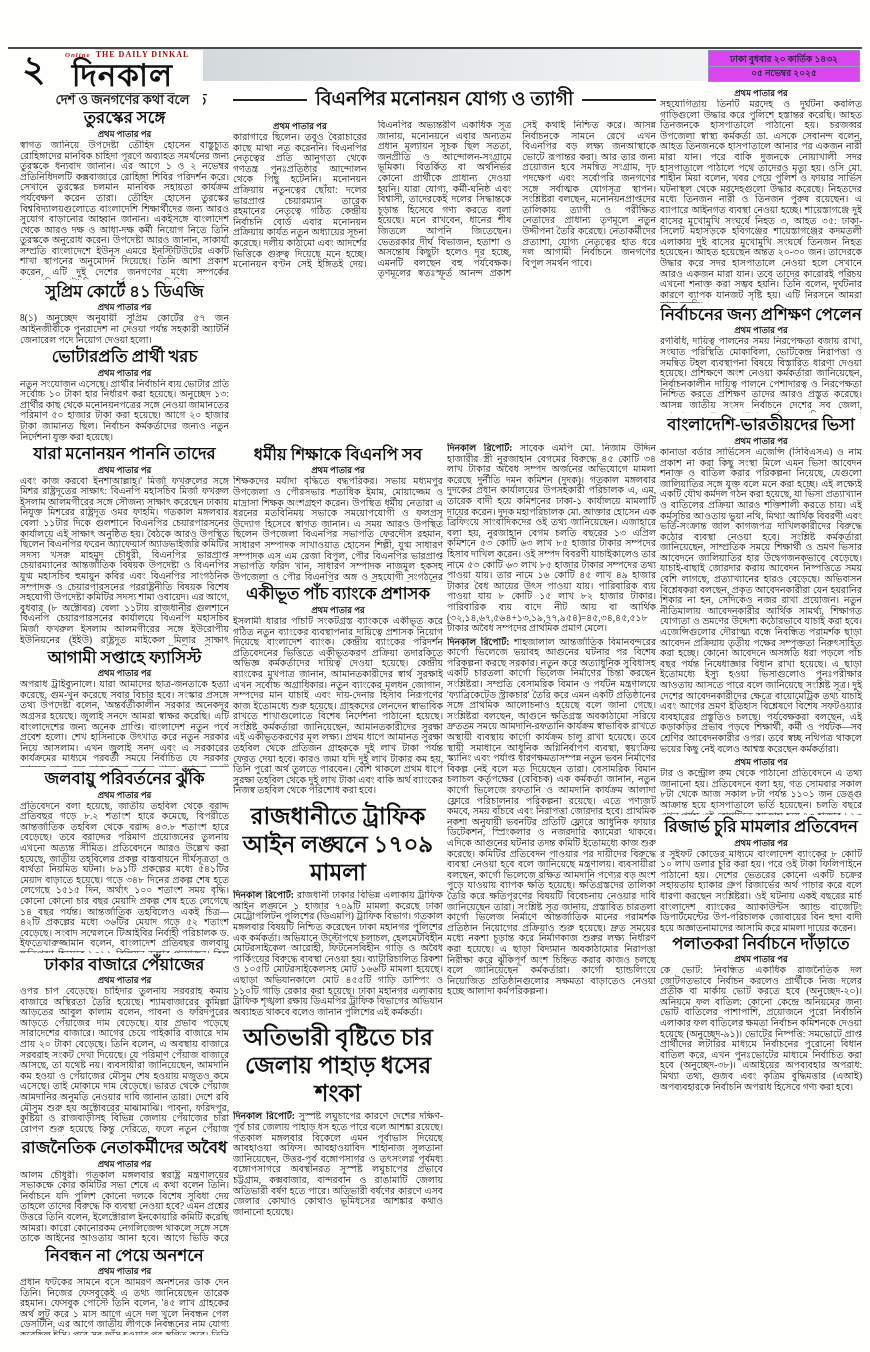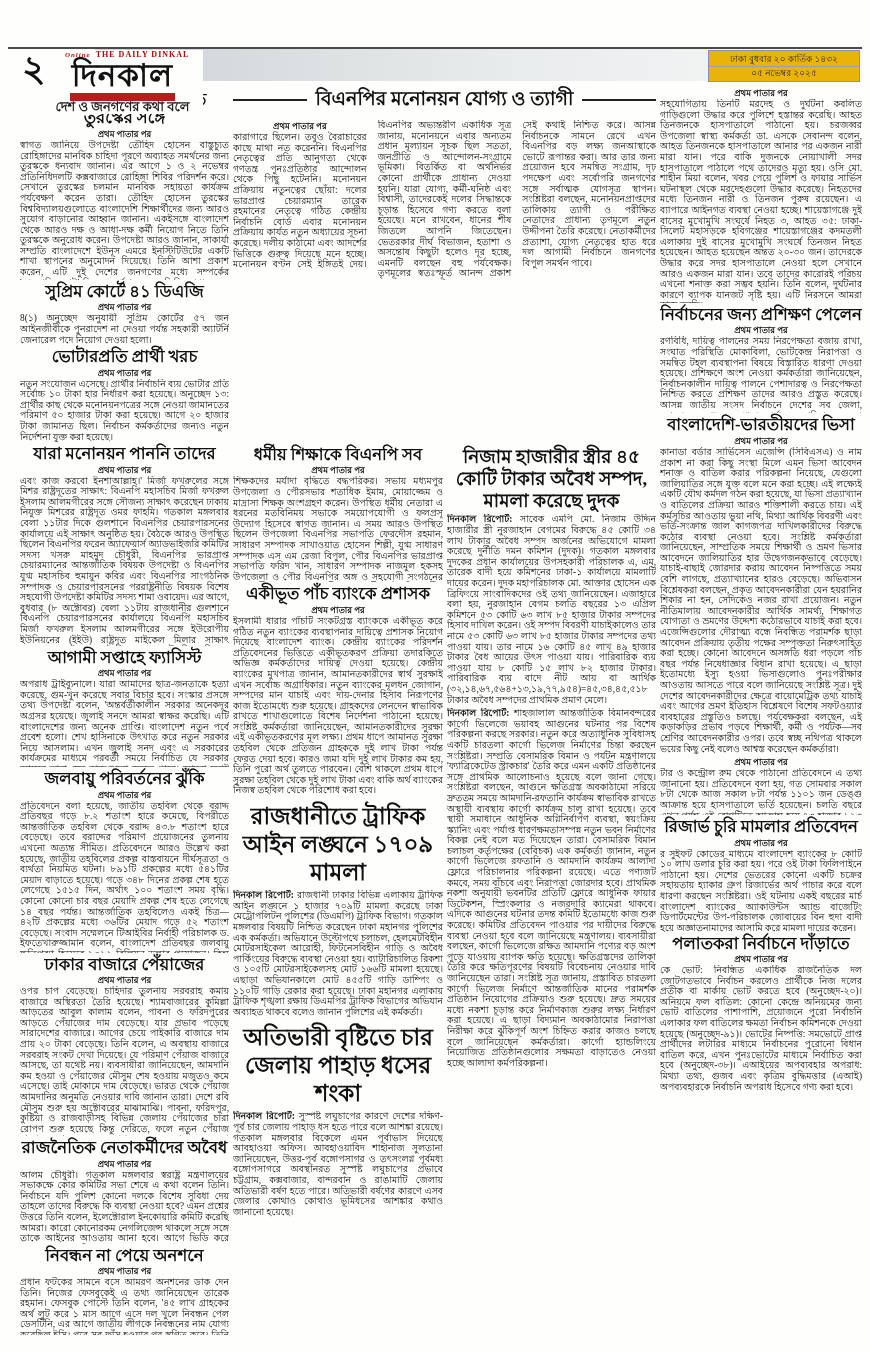--- a/index.html
+++ b/index.html
@@ -9,25 +9,25 @@
   .topline{position:absolute;left:8px;right:8px;top:47px;border-top:2px solid #4a4a4a;}
   .strip{position:absolute;left:95px;right:8px;top:49px;height:32px;
          background:linear-gradient(90deg,#ccd3d6 0%,#e9eced 55%,#f6f7f7 100%);}
   .brand{position:absolute;left:18px;top:50px;display:flex;align-items:flex-start;gap:10px;
          background:#fefefd;padding:0 14px 2px 4px;z-index:2;}
   .pagenum{font-size:36px;font-weight:bold;line-height:38px;}
   .logo-block{display:flex;flex-direction:column;align-items:center;}
   .logo-top{font-size:8px;font-weight:bold;color:#a80b0b;letter-spacing:1px;line-height:9px;align-self:flex-end;}
   .logo-top .online{color:#c41010;font-style:italic;font-size:7px;margin-right:5px;}
   .logo-main{font-size:31px;font-weight:bold;line-height:32px;letter-spacing:1px;
-             border-bottom:8px solid #b91c1c;padding:0 2px 1px;}
+             border-bottom:1px solid #b91c1c;padding:0 2px 1px;}
   .tagline{font-size:13px;line-height:11px;color:#222;font-weight:bold;}
-  .datebox{position:absolute;right:10px;top:50px;width:150px;height:30px;background:#eab308;
+  .datebox{position:absolute;right:10px;top:50px;width:150px;height:30px;background:#d946ef;
            border:1px solid #8d90b4;display:flex;flex-direction:column;justify-content:center;
-           text-align:center;font-size:9px;line-height:13px;color:#27273f;z-index:3;}
+           text-align:center;font-size:9px;line-height:13px;color:#27273f;z-index:3;font-weight:bold;}
   .datebox .d1{border-bottom:1px solid #9a9cbb;}
   
   .col{position:absolute;overflow:hidden;}
   #col-left{left:20px;top:88px;width:209px;height:1258px;}
   #col-mid_left{left:233px;top:443px;width:210px;height:903px;}
   #col-mid_right{left:447px;top:443px;width:209px;height:903px;}
   #col-right{left:660px;top:88px;width:202px;height:1258px;}
   article{margin:0 0 3px;}
   .hl{font-size:16.5px;font-weight:bold;text-align:center;line-height:1.12;margin:3px 0 1px;}
   .hl.medium{font-size:18.5px;line-height:1.18;margin:4px 0 2px;}
@@ -145,21 +145,20 @@
           <h3 class="hl large">রাজধানীতে ট্রাফিক আইন লঙ্ঘনে ১৭০৯ মামলা</h3>
           <p class="body" style="max-height: 165px;"><b class="dl">দিনকাল রিপোর্ট: </b>রাজধানী ঢাকার বিভিন্ন এলাকায় ট্রাফিক আইন লঙ্ঘনে ১ হাজার ৭০৯টি মামলা করেছে ঢাকা মেট্রোপলিটন পুলিশের (ডিএমপি) ট্রাফিক বিভাগ। গতকাল মঙ্গলবার বিষয়টি নিশ্চিত করেছেন ঢাকা মহানগর পুলিশের এক কর্মকর্তা। অভিযানে উল্টোপথে চলাচল, হেলমেটবিহীন মোটরসাইকেল আরোহী, ফিটনেসবিহীন গাড়ি ও অবৈধ পার্কিংয়ের বিরুদ্ধে ব্যবস্থা নেওয়া হয়। ব্যাটারিচালিত রিকশা ও ১০৫টি মোটরসাইকেলসহ মোট ১৬৬টি মামলা হয়েছে। এছাড়া অভিযানকালে মোট ৪৫৫টি গাড়ি ডাম্পিং ও ১১০টি গাড়ি রেকার করা হয়েছে। ঢাকা মহানগর এলাকায় ট্রাফিক শৃঙ্খলা রক্ষায় ডিএমপির ট্রাফিক বিভাগের অভিযান অব্যাহত থাকবে বলেও জানান পুলিশের এই কর্মকর্তা।</p>
         </article>
         <article>
           <h3 class="hl large">অতিভারী বৃষ্টিতে চার জেলায় পাহাড় ধসের শংকা</h3>
           <p class="body" style="max-height: 135px;"><b class="dl">দিনকাল রিপোর্ট: </b>সুস্পষ্ট লঘুচাপের কারণে দেশের দক্ষিণ-পূর্ব চার জেলায় পাহাড় ধস হতে পারে বলে আশঙ্কা রয়েছে। গতকাল মঙ্গলবার বিকেলে এমন পূর্বাভাস দিয়েছে আবহাওয়া অফিস। আবহাওয়াবিদ শাহানাজ সুলতানা জানিয়েছেন, উত্তর-পূর্ব বঙ্গোপসাগর ও তৎসংলগ্ন পূর্বমধ্য বঙ্গোপসাগরে অবস্থানরত সুস্পষ্ট লঘুচাপের প্রভাবে চট্টগ্রাম, কক্সবাজার, বান্দরবান ও রাঙামাটি জেলায় অতিভারী বর্ষণ হতে পারে। অতিভারী বর্ষণের কারণে এসব জেলার কোথাও কোথাও ভূমিধসের আশঙ্কার কথাও জানানো হয়েছে।</p>
         </article>
       </section>
     <section class="col" id="col-mid_right">
         <article>
-          <h3 class="hl medium">নিজাম হাজারীর স্ত্রীর ৪৫ কোটি টাকার অবৈধ সম্পদ, মামলা করেছে দুদক</h3>
           <p class="body" style="max-height: 194px;"><b class="dl">দিনকাল রিপোর্ট: </b>সাবেক এমপি মো. নিজাম উদ্দিন হাজারীর স্ত্রী নুরজাহান বেগমের বিরুদ্ধে ৪৫ কোটি ৩৪ লাখ টাকার অবৈধ সম্পদ অর্জনের অভিযোগে মামলা করেছে দুর্নীতি দমন কমিশন (দুদক)। গতকাল মঙ্গলবার দুদকের প্রধান কার্যালয়ের উপসহকারী পরিচালক এ, এম, তারেক বাদী হয়ে কমিশনের ঢাকা-১ কার্যালয়ে মামলাটি দায়ের করেন। দুদক মহাপরিচালক মো. আক্তার হোসেন এক ব্রিফিংয়ে সাংবাদিকদের ওই তথ্য জানিয়েছেন। এজাহারে বলা হয়, নুরজাহান বেগম চলতি বছরের ১৩ এপ্রিল কমিশনে ৫৩ কোটি ৬৩ লাখ ৮৫ হাজার টাকার সম্পদের হিসাব দাখিল করেন। ওই সম্পদ বিবরণী যাচাইকালেও তার নামে ৫৩ কোটি ৬৩ লাখ ৮৫ হাজার টাকার সম্পদের তথ্য পাওয়া যায়। তার নামে ১৬ কোটি ৪৫ লাখ ৪৯ হাজার টাকার বৈধ আয়ের উৎস পাওয়া যায়। পারিবারিক ব্যয় পাওয়া যায় ৮ কোটি ১৫ লাখ ৮২ হাজার টাকার। পারিবারিক ব্যয় বাদে নীট আয় বা আর্থিক (৩২,১৪,৬৭,৫৬৪+১৩,১৯,৭৭,৯৫৪)=৪৫,৩৪,৪৫,৫১৮ টাকার অবৈধ সম্পদের প্রাথমিক প্রমাণ মেলে।</p>
         </article>
         <article>
           <p class="body" style="max-height: 585px;"><b class="dl">দিনকাল রিপোর্ট: </b>শাহজালাল আন্তর্জাতিক বিমানবন্দরের কার্গো ভিলেজে ভয়াবহ আগুনের ঘটনার পর বিশেষ পরিকল্পনা করছে সরকার। নতুন করে অত্যাধুনিক সুবিধাসহ একটি চারতলা কার্গো ভিলেজ নির্মাণের চিন্তা করছেন সংশ্লিষ্টরা। সম্প্রতি বেসামরিক বিমান ও পর্যটন মন্ত্রণালয়ে 'ফ্যাব্রিকেটেড স্ট্রাকচার' তৈরি করে এমন একটি প্রতিষ্ঠানের সঙ্গে প্রাথমিক আলোচনাও হয়েছে বলে জানা গেছে। সংশ্লিষ্টরা বলছেন, আগুনে ক্ষতিগ্রস্ত অবকাঠামো সরিয়ে দ্রুততম সময়ে আমদানি-রফতানি কার্যক্রম স্বাভাবিক রাখতে অস্থায়ী ব্যবস্থায় কার্গো কার্যক্রম চালু রাখা হয়েছে। তবে স্থায়ী সমাধানে আধুনিক অগ্নিনির্বাপণ ব্যবস্থা, স্বয়ংক্রিয় স্ক্যানিং এবং পর্যাপ্ত ধারণক্ষমতাসম্পন্ন নতুন ভবন নির্মাণের বিকল্প নেই বলে মত দিয়েছেন তারা। বেসামরিক বিমান চলাচল কর্তৃপক্ষের (বেবিচক) এক কর্মকর্তা জানান, নতুন কার্গো ভিলেজে রফতানি ও আমদানি কার্যক্রম আলাদা ফ্লোরে পরিচালনার পরিকল্পনা রয়েছে। এতে পণ্যজট কমবে, সময় বাঁচবে এবং নিরাপত্তা জোরদার হবে। প্রাথমিক নকশা অনুযায়ী ভবনটির প্রতিটি ফ্লোরে আধুনিক ফায়ার ডিটেকশন, স্প্রিংকলার ও নজরদারি ক্যামেরা থাকবে। এদিকে আগুনের ঘটনার তদন্ত কমিটি ইতোমধ্যে কাজ শুরু করেছে। কমিটির প্রতিবেদন পাওয়ার পর দায়ীদের বিরুদ্ধে ব্যবস্থা নেওয়া হবে বলে জানিয়েছে মন্ত্রণালয়। ব্যবসায়ীরা বলছেন, কার্গো ভিলেজে রক্ষিত আমদানি পণ্যের বড় অংশ পুড়ে যাওয়ায় ব্যাপক ক্ষতি হয়েছে। ক্ষতিগ্রস্তদের তালিকা তৈরি করে ক্ষতিপূরণের বিষয়টি বিবেচনায় নেওয়ার দাবি জানিয়েছেন তারা। সংশ্লিষ্ট সূত্র জানায়, প্রস্তাবিত চারতলা কার্গো ভিলেজ নির্মাণে আন্তর্জাতিক মানের পরামর্শক প্রতিষ্ঠান নিয়োগের প্রক্রিয়াও শুরু হয়েছে। দ্রুত সময়ের মধ্যে নকশা চূড়ান্ত করে নির্মাণকাজ শুরুর লক্ষ্য নির্ধারণ করা হয়েছে। এ ছাড়া বিদ্যমান অবকাঠামোর নিরাপত্তা নিরীক্ষা করে ঝুঁকিপূর্ণ অংশ চিহ্নিত করার কাজও চলছে বলে জানিয়েছেন কর্মকর্তারা। কার্গো হ্যান্ডলিংয়ে নিয়োজিত প্রতিষ্ঠানগুলোর সক্ষমতা বাড়াতেও নেওয়া হচ্ছে আলাদা কর্মপরিকল্পনা।</p>
         </article>
       </section>
     <section class="col" id="col-right">
         <article>
           <div class="cont">প্রথম পাতার পর</div>
           <p class="body" style="max-height: 204px;">সহযোগিতায় তিনটি মরদেহ ও দুর্ঘটনা কবলিত গাড়িগুলো উদ্ধার করে পুলিশে হস্তান্তর করেছি। আহত তিনজনকে হাসপাতালে পাঠানো হয়। চরজব্বর উপজেলা স্বাস্থ্য কর্মকর্তা ডা. এসকে সেবানন্দ বলেন, আহত তিনজনকে হাসপাতালে আনার পর একজন নারী মারা যান। পরে বাকি দুজনকে নোয়াখালী সদর হাসপাতালে পাঠালে পথে তাদেরও মৃত্যু হয়। ওসি মো. শাহীন মিয়া বলেন, খবর পেয়ে পুলিশ ও ফায়ার সার্ভিস ঘটনাস্থল থেকে মরদেহগুলো উদ্ধার করেছে। নিহতদের মধ্যে তিনজন নারী ও তিনজন পুরুষ রয়েছেন। এ ব্যাপারে আইনগত ব্যবস্থা নেওয়া হচ্ছে। শায়েস্তাগঞ্জে দুই বাসের মুখোমুখি সংঘর্ষে নিহত ৩, আহত ৩৫: ঢাকা-সিলেট মহাসড়কে হবিগঞ্জের শায়েস্তাগঞ্জের কদমতলী এলাকায় দুই বাসের মুখোমুখি সংঘর্ষে তিনজন নিহত হয়েছেন। আহত হয়েছেন অন্তত ২০-৩০ জন। তাদেরকে উদ্ধার করে সদর হাসপাতালে নেওয়া হলে সেখানে আরও একজন মারা যান। তবে তাদের কারোরই পরিচয় এখনো শনাক্ত করা সম্ভব হয়নি। তিনি বলেন, দুর্ঘটনার কারণে ব্যাপক যানজট সৃষ্টি হয়। এটি নিরসনে আমরা কাজ করছি।</p>

